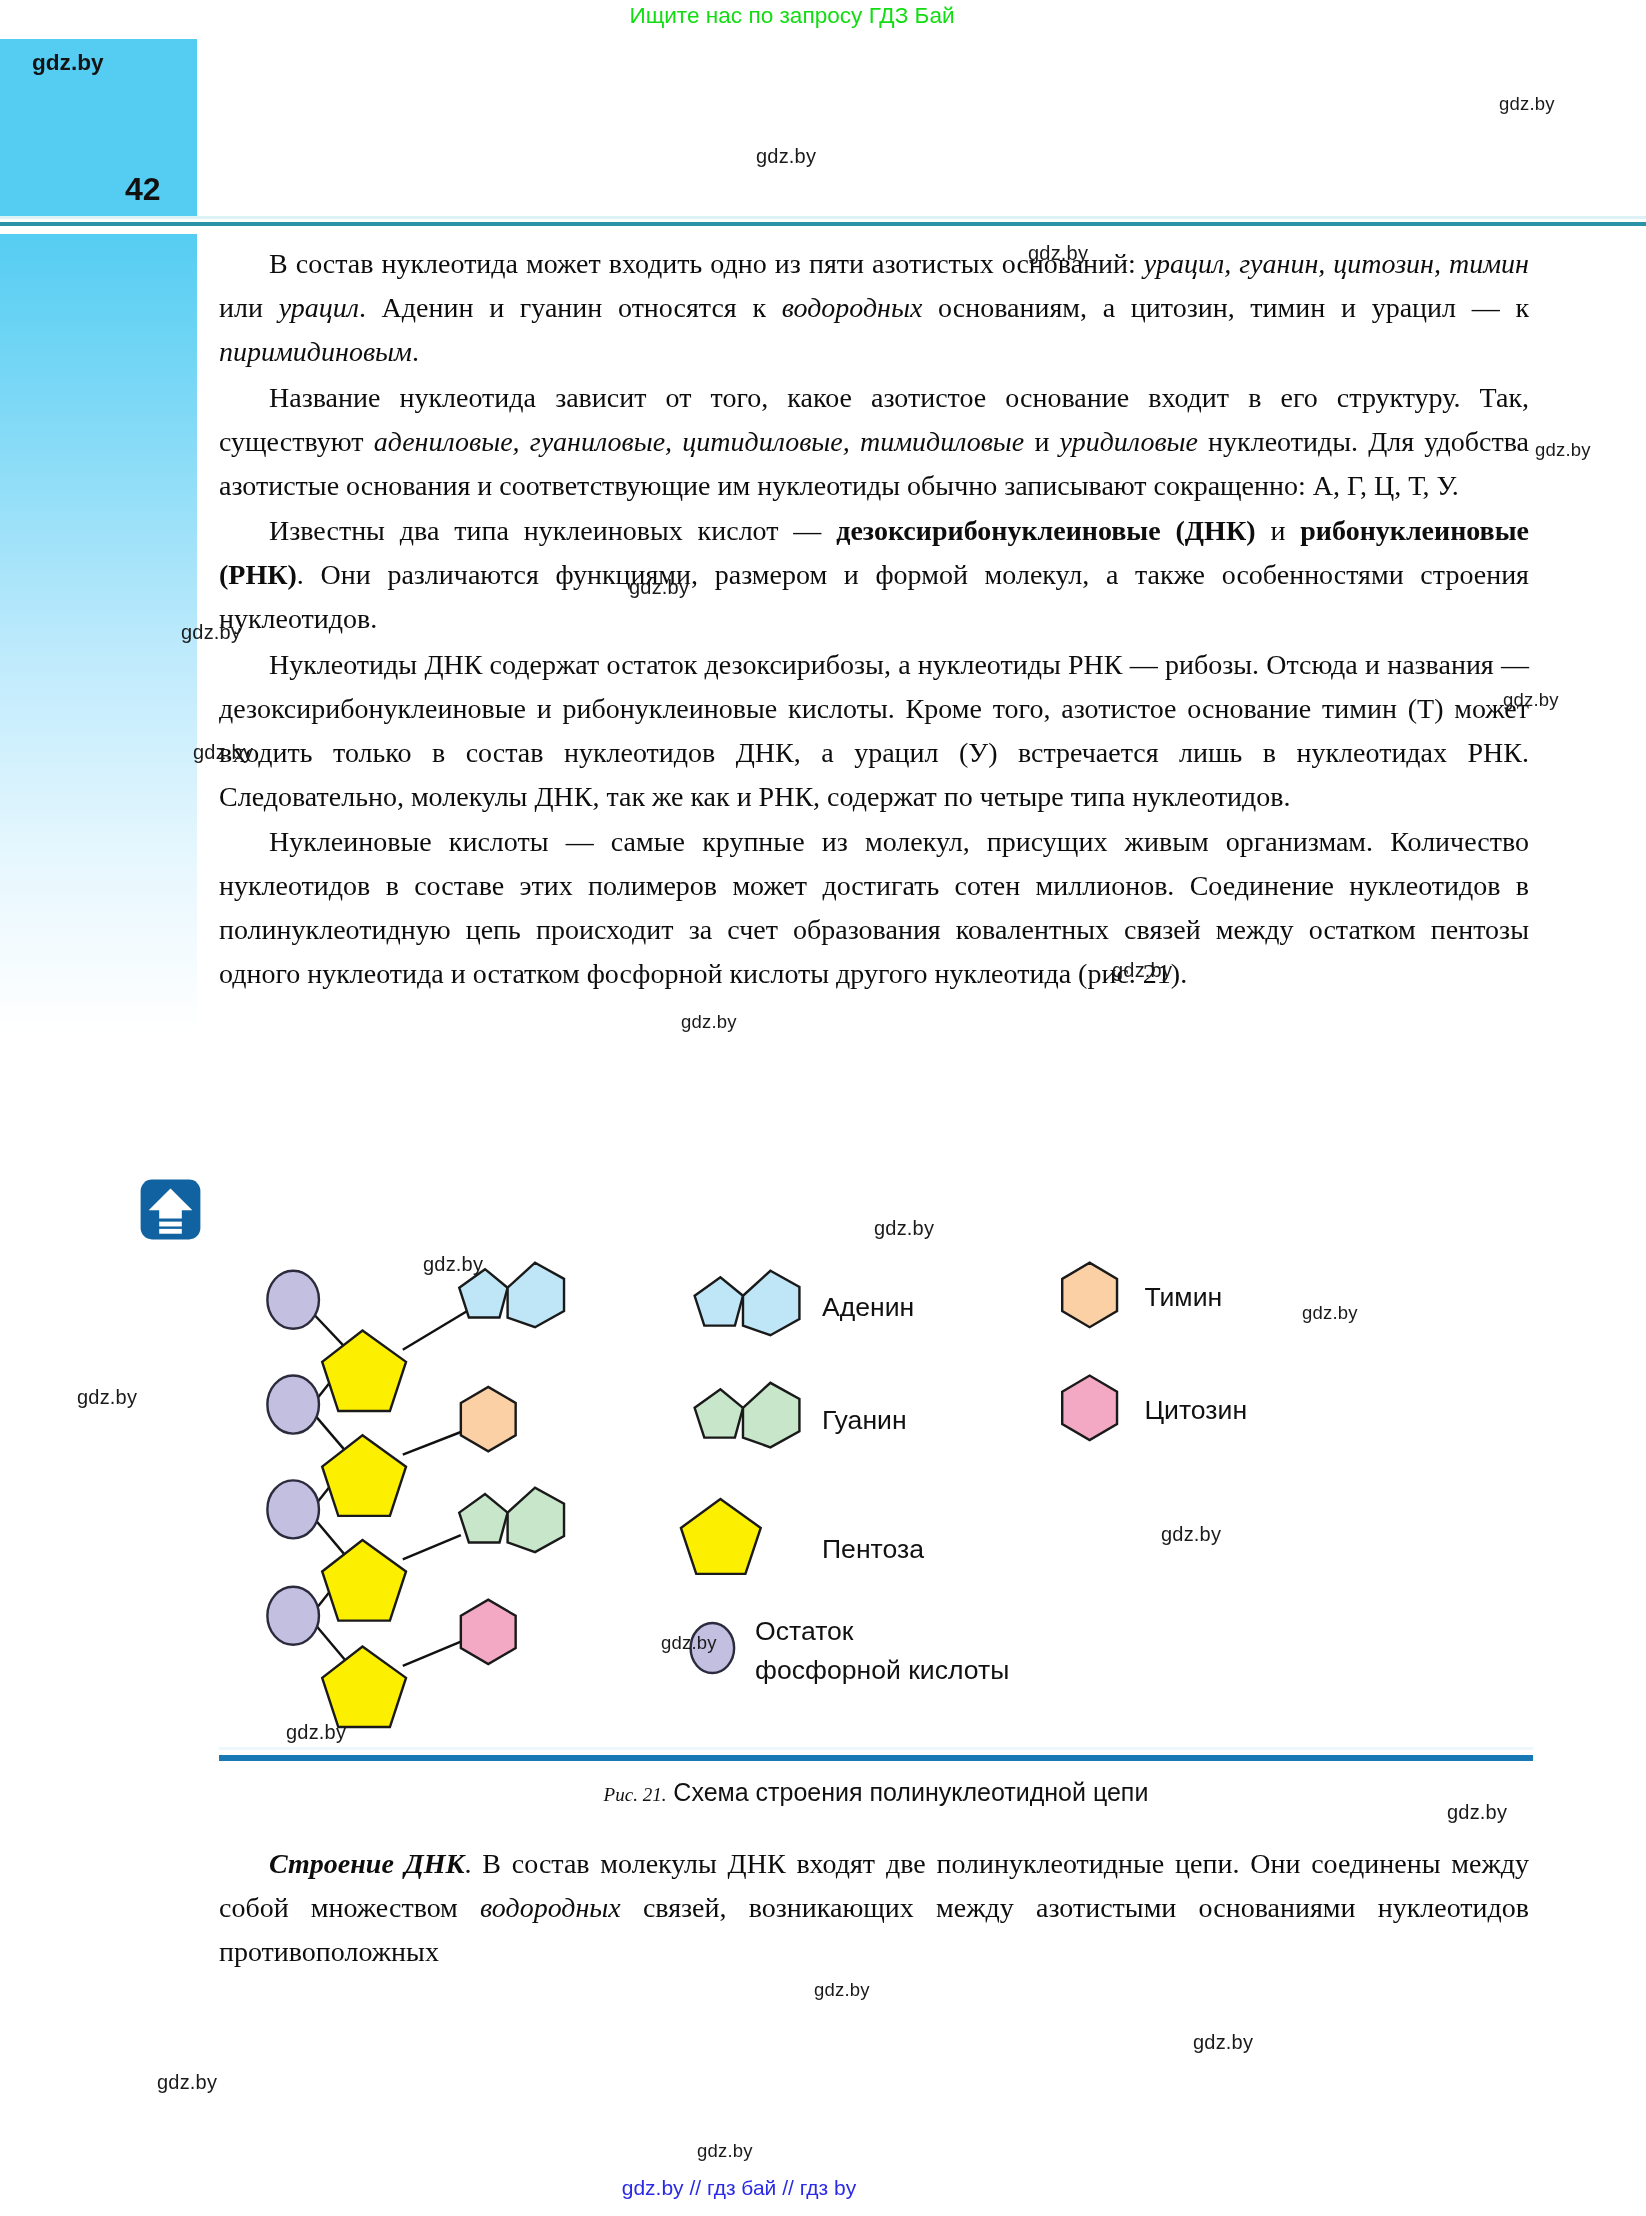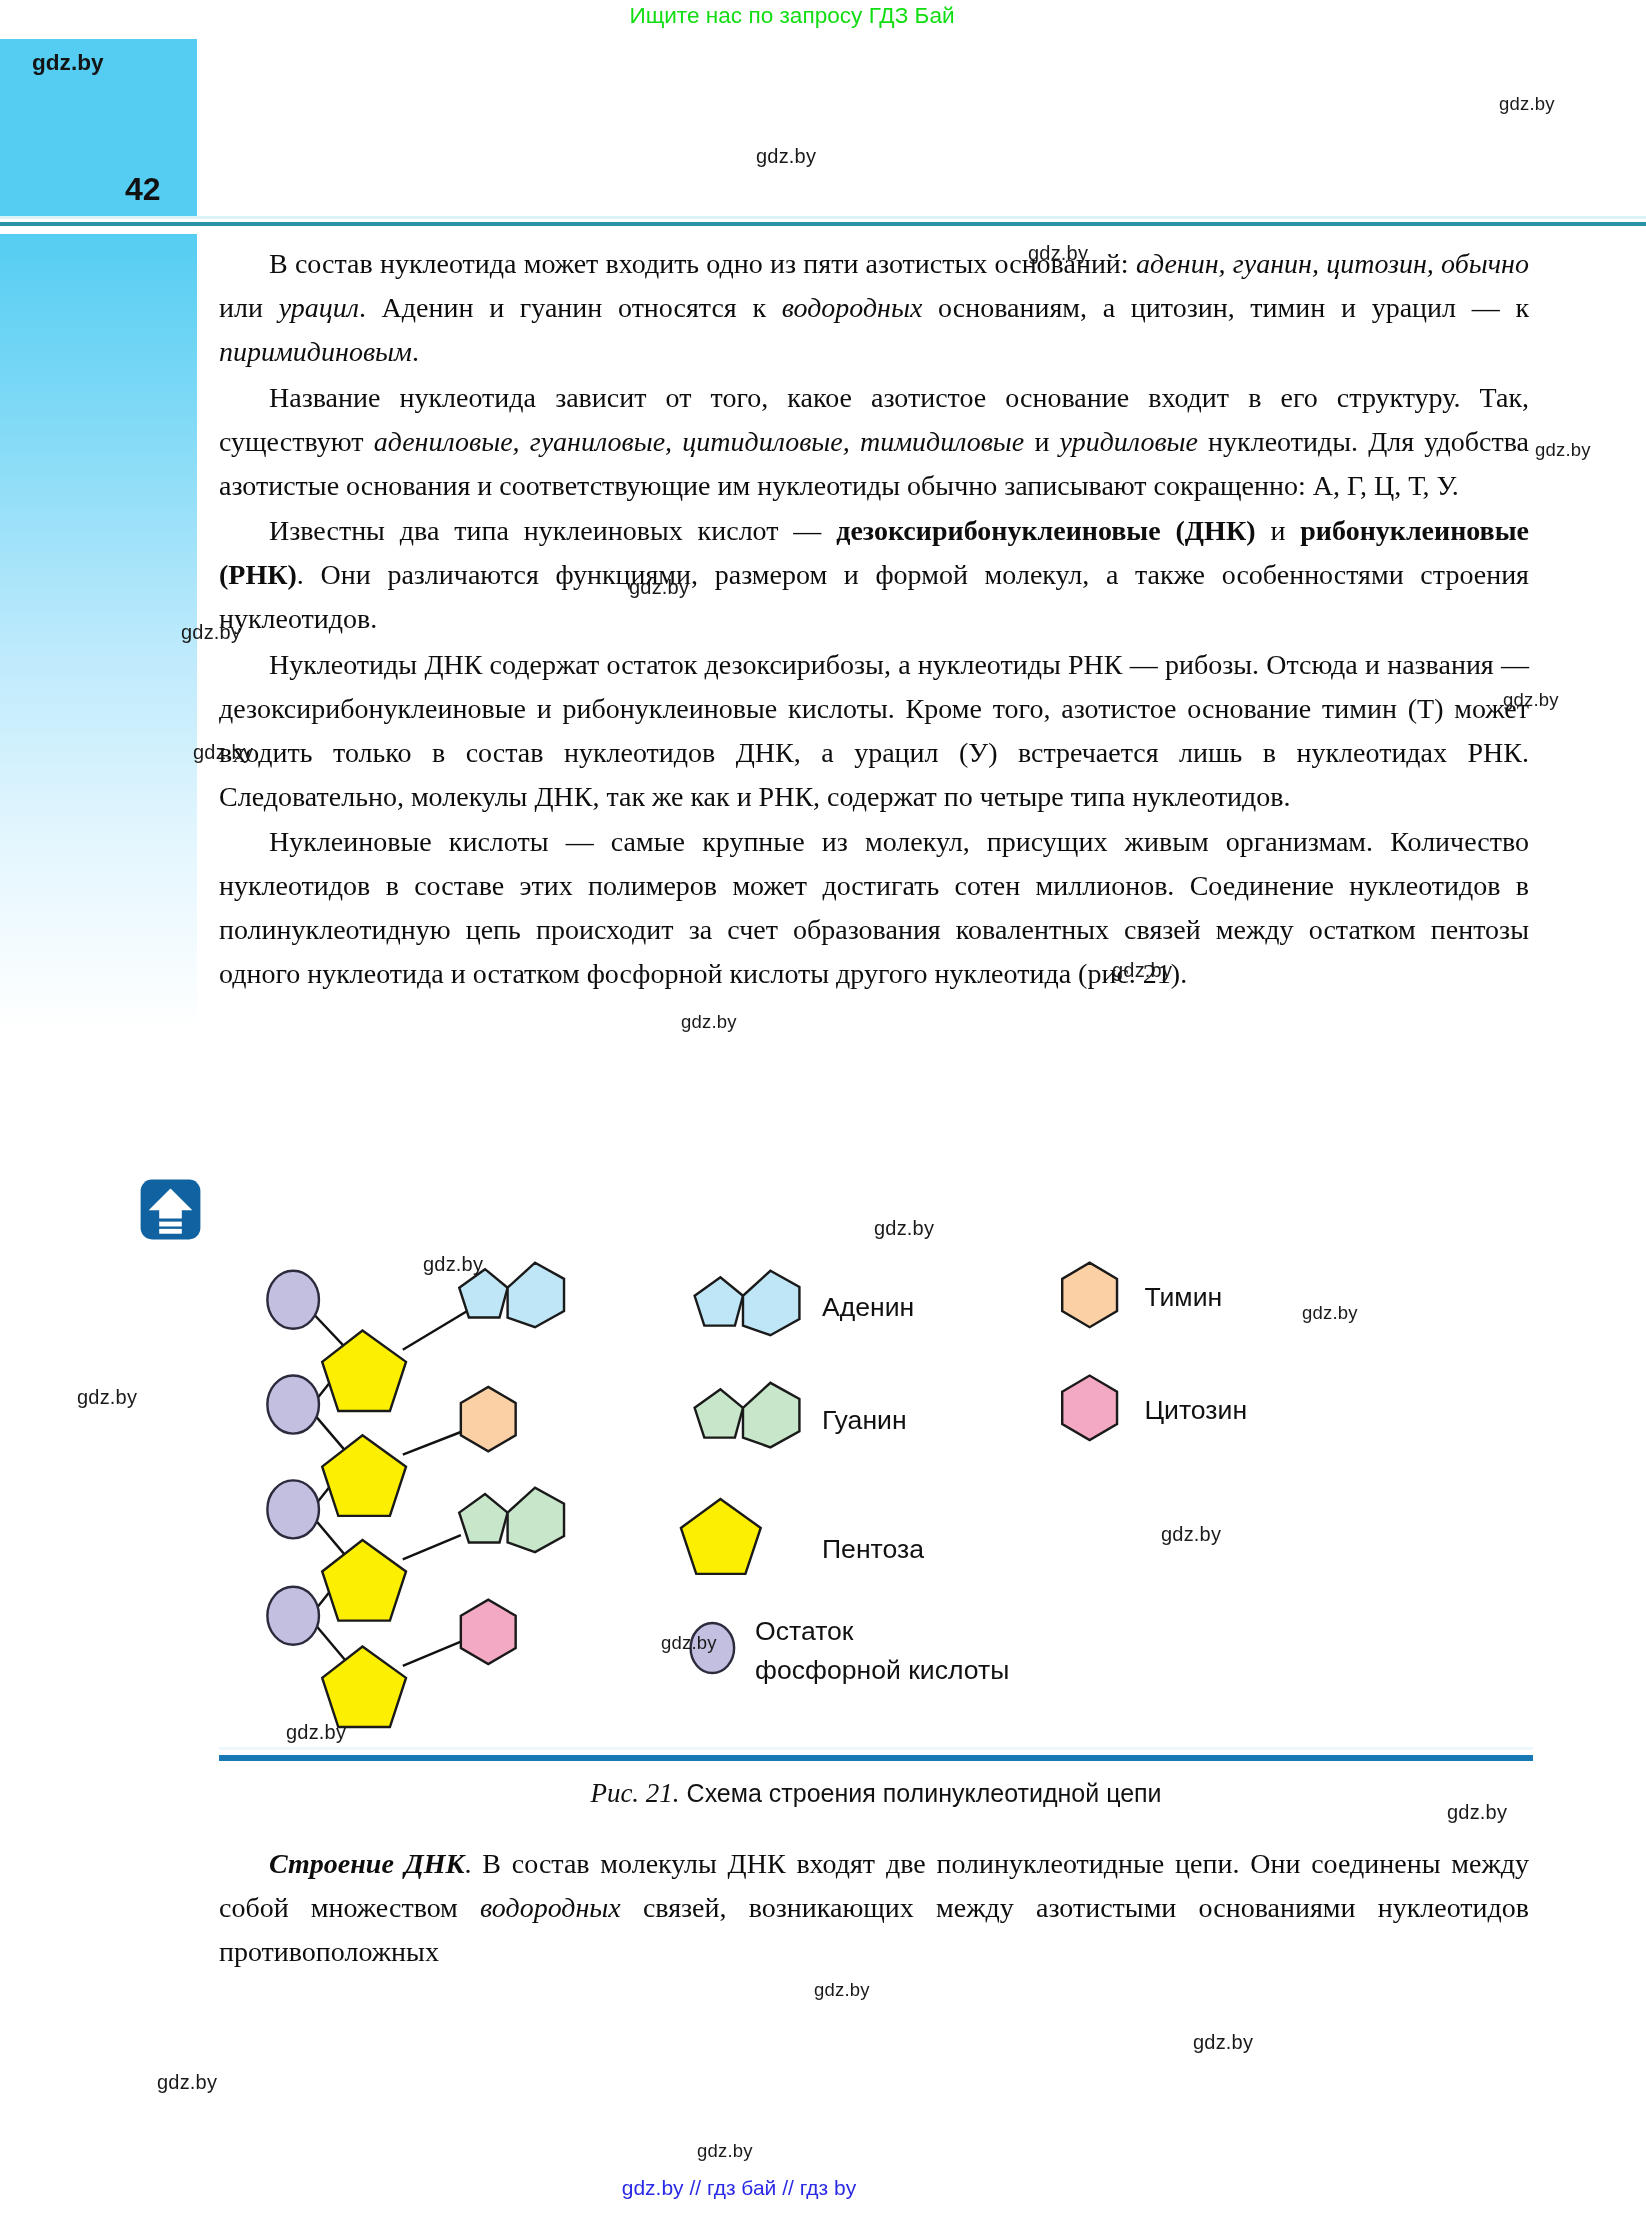--- a/index.html
+++ b/index.html
@@ -116,21 +116,21 @@
     position:absolute;left:219px;top:1747px;width:1314px;height:3.2px;
     background:#eef7fc;z-index:3;
   }
   .figcap{
     position:absolute;left:219px;top:1778px;width:1314px;
     text-align:center;
     font-family:"Liberation Sans", sans-serif;
     font-size:25px;color:#111;
     z-index:4;
   }
-  .figcap i{font-style:italic;font-family:"Liberation Serif",serif;font-size:27px;}
+  .figcap i{font-style:italic;font-family:"Liberation Serif",serif;font-size:19px;}
 
   
   .col2{
     position:absolute;left:219px;top:1842px;width:1310px;z-index:4;
   }
 
   
   .footer-owner{
     position:absolute;left:0;top:2063px;width:1647px;text-align:center;
     font-family:"Liberation Sans", sans-serif;
@@ -154,21 +154,21 @@
   <div class="bluebar-top"></div>
   <div class="bluebar-body"></div>
   <div class="bluebar-wm">gdz.by</div>
 
   <div class="pagenum">42</div>
   <div class="rule-head-soft"></div>
   <div class="rule-head"></div>
 
   <div class="col">
 
-    <p class="bt"><span>В состав нуклеотида может входить одно из пяти азотистых оснований: </span><i>аденин, гуанин, цитозин, обычно</i><span> или </span><i>урацил</i><span>. Аденин и гуанин относятся к </span><i>водородных</i><span> основаниям, а цитозин, тимин и урацил — к </span><i>пиримидиновым</i><span>.</span></p>
+    <p class="bt"><span>В состав нуклеотида может входить одно из пяти азотистых оснований: </span><i>урацил, гуанин, цитозин, тимин</i><span> или </span><i>урацил</i><span>. Аденин и гуанин относятся к </span><i>водородных</i><span> основаниям, а цитозин, тимин и урацил — к </span><i>пиримидиновым</i><span>.</span></p>
 
     <p class="bt"><span>Название нуклеотида зависит от того, какое азотистое основание входит в его структуру. Так, существуют </span><i>адениловые, гуаниловые, цитидиловые, тимидиловые</i><span> и </span><i>уридиловые</i><span> нуклеотиды. Для удобства азотистые основания и соответствующие им нуклеотиды обычно записывают сокращенно: А, Г, Ц, Т, У.</span></p>
 
     <p class="bt"><span>Известны два типа нуклеиновых кислот — </span><b>дезоксирибонуклеиновые (ДНК)</b><span> и </span><b>рибонуклеиновые (РНК)</b><span>. Они различаются функциями, размером и формой молекул, а также особенностями строения нуклеотидов.</span></p>
 
     <p class="bt">Нуклеотиды ДНК содержат остаток дезоксирибозы, а нуклеотиды РНК — рибозы. Отсюда и названия — дезоксирибонуклеиновые и рибонуклеиновые кислоты. Кроме того, азотистое основание тимин (Т) может входить только в состав нуклеотидов ДНК, а урацил (У) встречается лишь в нуклеотидах РНК. Следовательно, молекулы ДНК, так же как и РНК, содержат по четыре типа нуклеотидов.</p>
 
     <p class="bt">Нуклеиновые кислоты — самые крупные из молекул, присущих живым организмам. Количество нуклеотидов в составе этих полимеров может достигать сотен миллионов. Соединение нуклеотидов в полинуклеотидную цепь происходит за счет образования ковалентных связей между остатком пентозы одного нуклеотида и остатком фосфорной кислоты другого нуклеотида (рис. 21).</p>
   </div>
 

